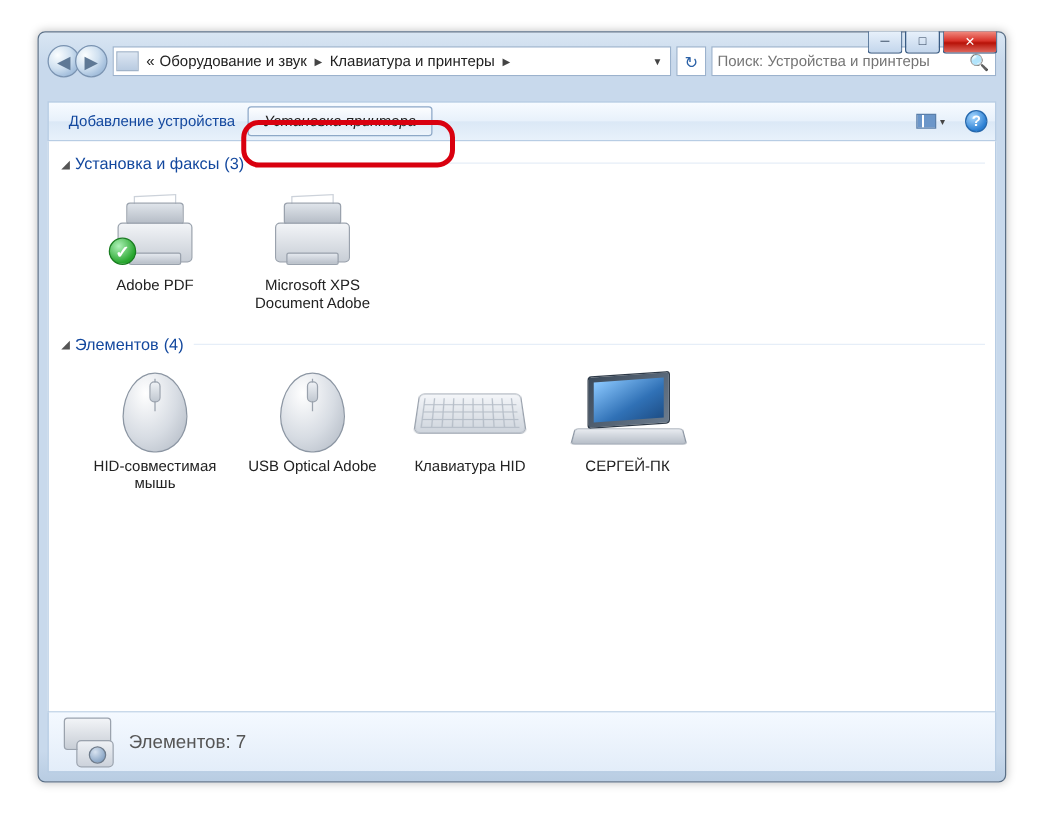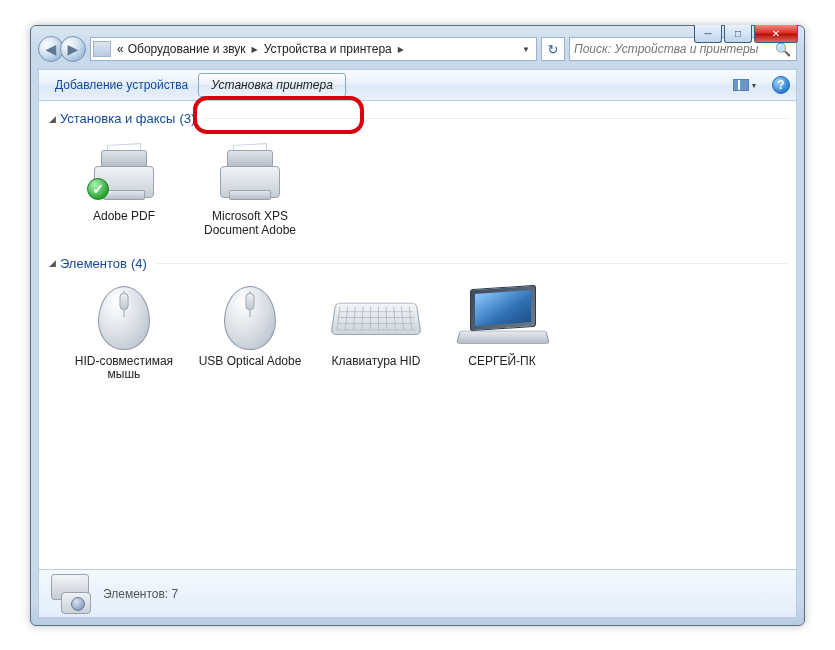--- a/index.html
+++ b/index.html
@@ -110,34 +110,33 @@
   }
   .searchbox {
     width: 228px; height: 24px;
     background: #fff;
     border: 1px solid #9bb2cd;
     display: flex; align-items: center;
     padding: 0 4px;
   }
   .searchbox input {
     flex: 1; border: none; outline: none;
-    font-style: italic;
     color: #7f1d1d;
     font-size: 12px;
     font-family: inherit;
   }
   .searchbox .mag {
     color: #2c62a7;
     font-size: 13px;
   }
 
   
   .toolbar {
     height: 32px;
-    margin-top: 4px;
+    margin-top: 16px;
     background: linear-gradient(#f7fbff, #e8f1fb 48%, #dbe8f6 52%, #e8f1fb);
     border: 1px solid #b8cde4;
     display: flex;
     align-items: center;
     padding: 0 6px;
   }
   .tool-link {
     color: #13489e;
     padding: 4px 10px;
     cursor: default;
@@ -347,21 +346,21 @@
     position:absolute; bottom:0; left:14px; width:30px; height:22px;
     background: linear-gradient(#eef1f5,#ccd2db);
     border:1px solid #9aa2ad; border-radius:4px;
   }
   .statusbar .icon .cam::after {
     content:""; position:absolute; top:4px; left:9px; width:12px; height:12px;
     border-radius:50%;
     background: radial-gradient(circle at 35% 30%, #d8e3f0, #6c8eb5);
     border:1px solid #6d7a8a;
   }
-  .statusbar .text { color: #555; font-size: 12px; }
+  .statusbar .text { color: #555; font-size: 15px; }
 </style>
 </head>
 <body>
 
 <div class="window">
 
   <div class="titlebar-controls">
     <div class="tb-btn">─</div>
     <div class="tb-btn">□</div>
     <div class="tb-btn close">✕</div>
@@ -371,21 +370,21 @@
     <div class="navbtns">
       <div class="navbtn">◀</div>
       <div class="navbtn" style="margin-left:-4px;">▶</div>
     </div>
 
     <div class="breadcrumb">
       <span class="bc-icon"></span>
       <span class="bc-seg">«</span>
       <span class="bc-seg">Оборудование и звук</span>
       <span class="bc-arrow">▶</span>
-      <span class="bc-seg">Устройства и принтера</span>
+      <span class="bc-seg">Клавиатура и принтеры</span>
       <span class="bc-arrow">▶</span>
       <span class="bc-dd">▼</span>
     </div>
 
     <div class="refresh-btn">↻</div>
 
     <div class="searchbox">
       <input placeholder="Поиск: Устройства и принтеры" style="">
       <span class="mag">🔍</span>
     </div>

